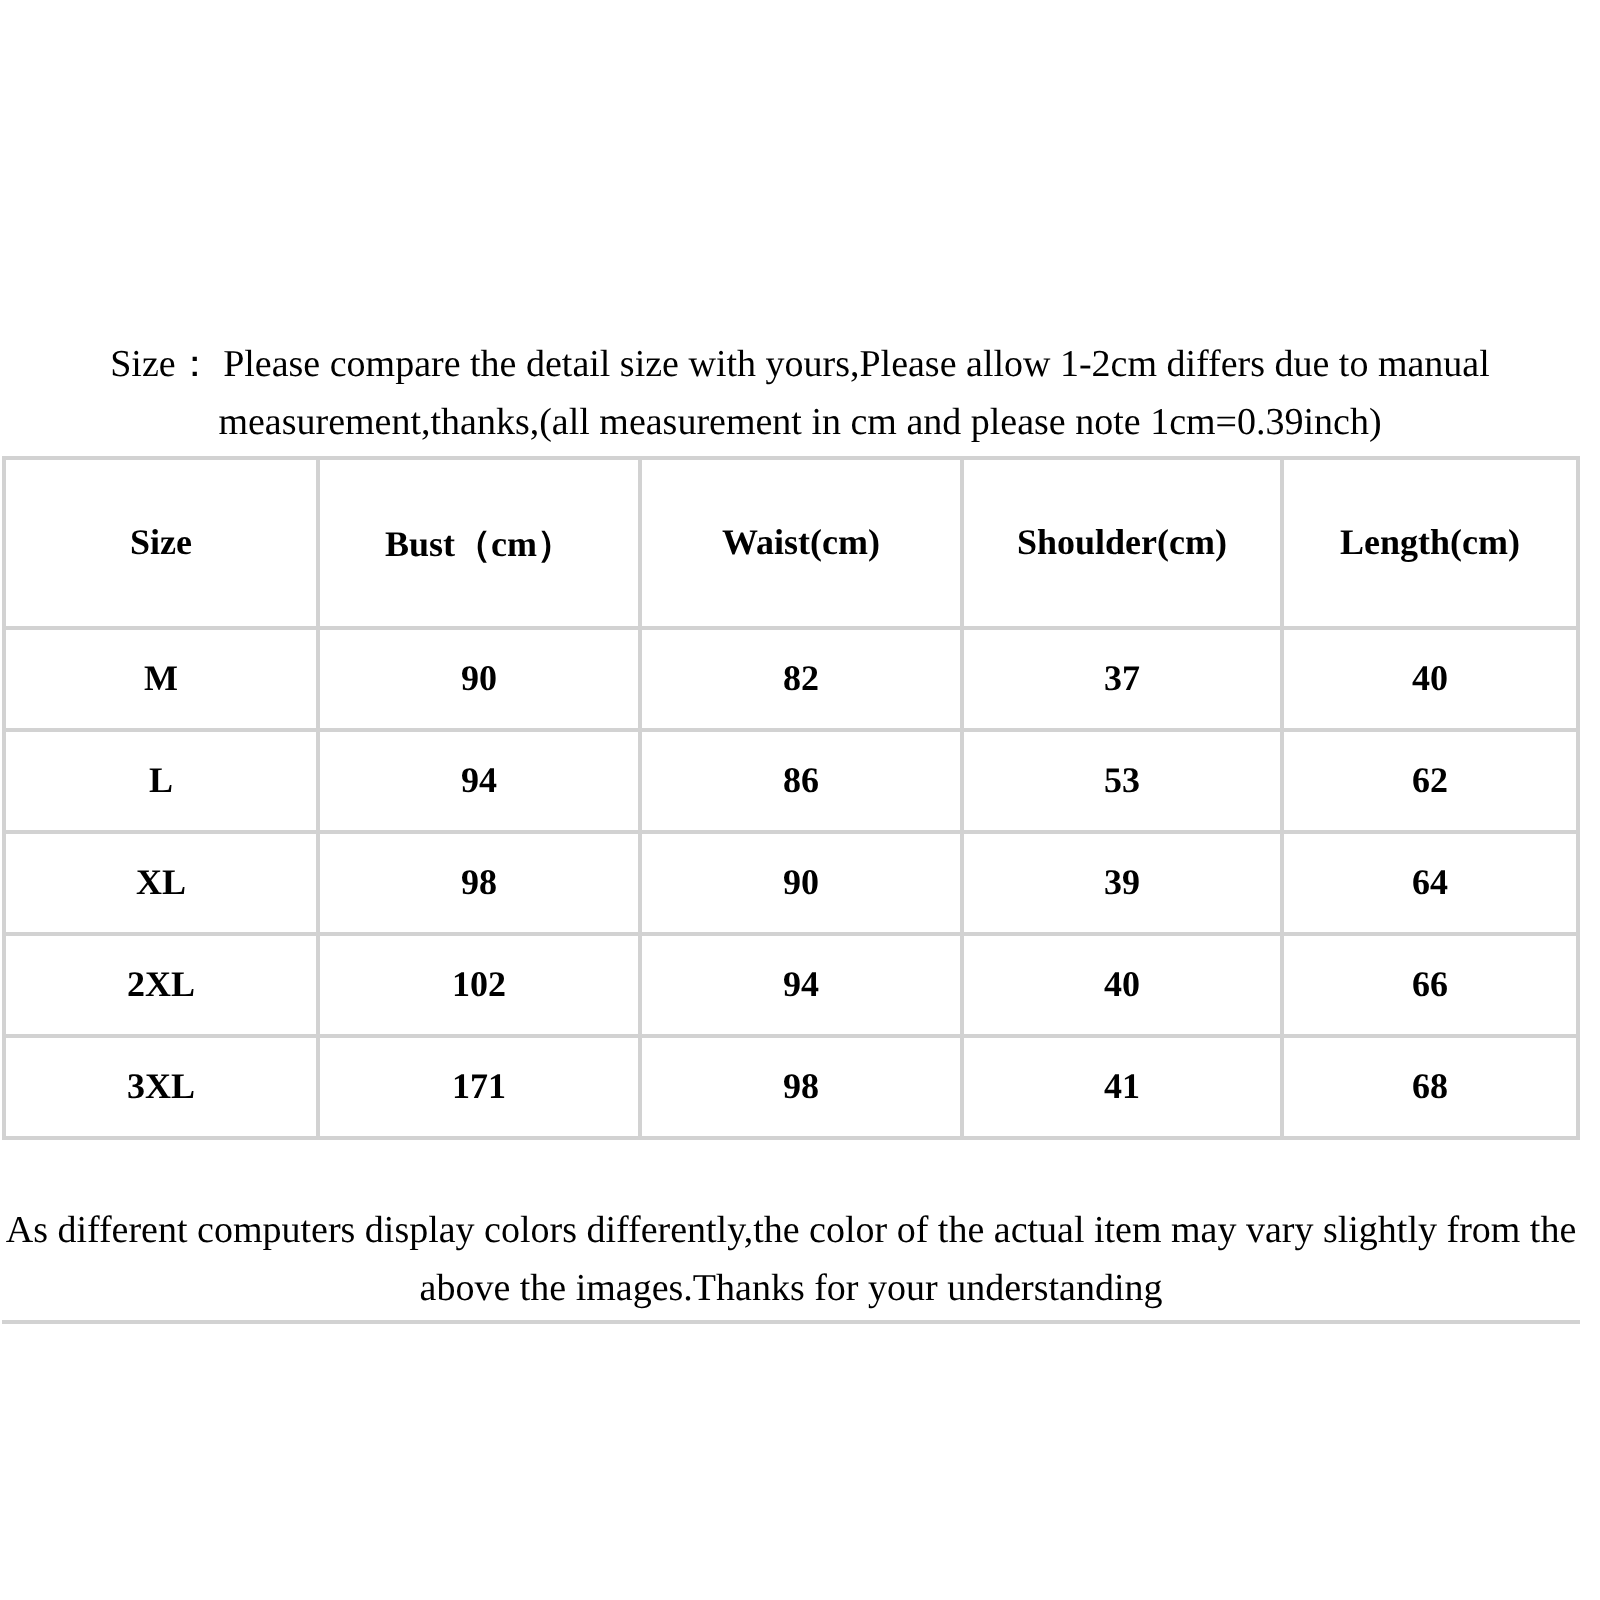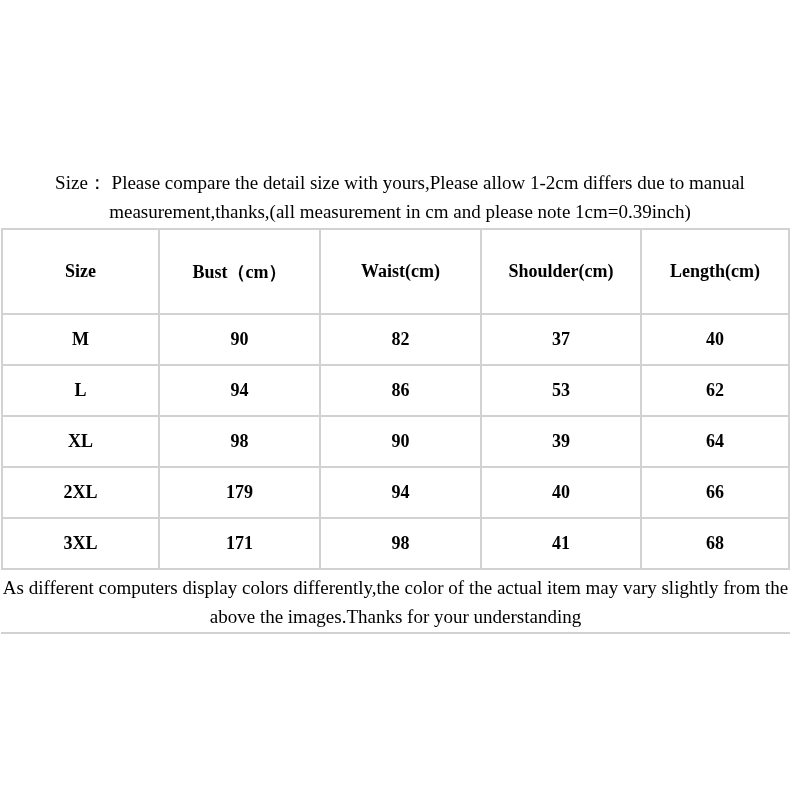--- a/index.html
+++ b/index.html
@@ -44,20 +44,21 @@
   }
   table.size-table thead tr { height: 85px; margin-top: 28px; }
   table.size-table tbody tr { height: 51px; }
   .disclaimer {
     border-bottom: 2px solid #d2d2d2;
     height: 64px;
     padding-top: 3px;
     text-align: center;
     font-size: 19px;
     line-height: 29px;
+    margin-top: 28px;
   }
   .disclaimer .line { display: block; }
 </style>
 </head>
 <body>
 
 <div>
 
   <p class="size-note">
     <span class="line">Size： Please compare the detail size with yours,Please allow 1-2cm differs due to manual</span>
@@ -99,21 +100,21 @@
         </tr>
         <tr>
           <td>XL</td>
           <td>98</td>
           <td>90</td>
           <td>39</td>
           <td>64</td>
         </tr>
         <tr>
           <td>2XL</td>
-          <td>179</td>
+          <td>102</td>
           <td>94</td>
           <td>40</td>
           <td>66</td>
         </tr>
         <tr>
           <td>3XL</td>
           <td>171</td>
           <td>98</td>
           <td>41</td>
           <td>68</td>

